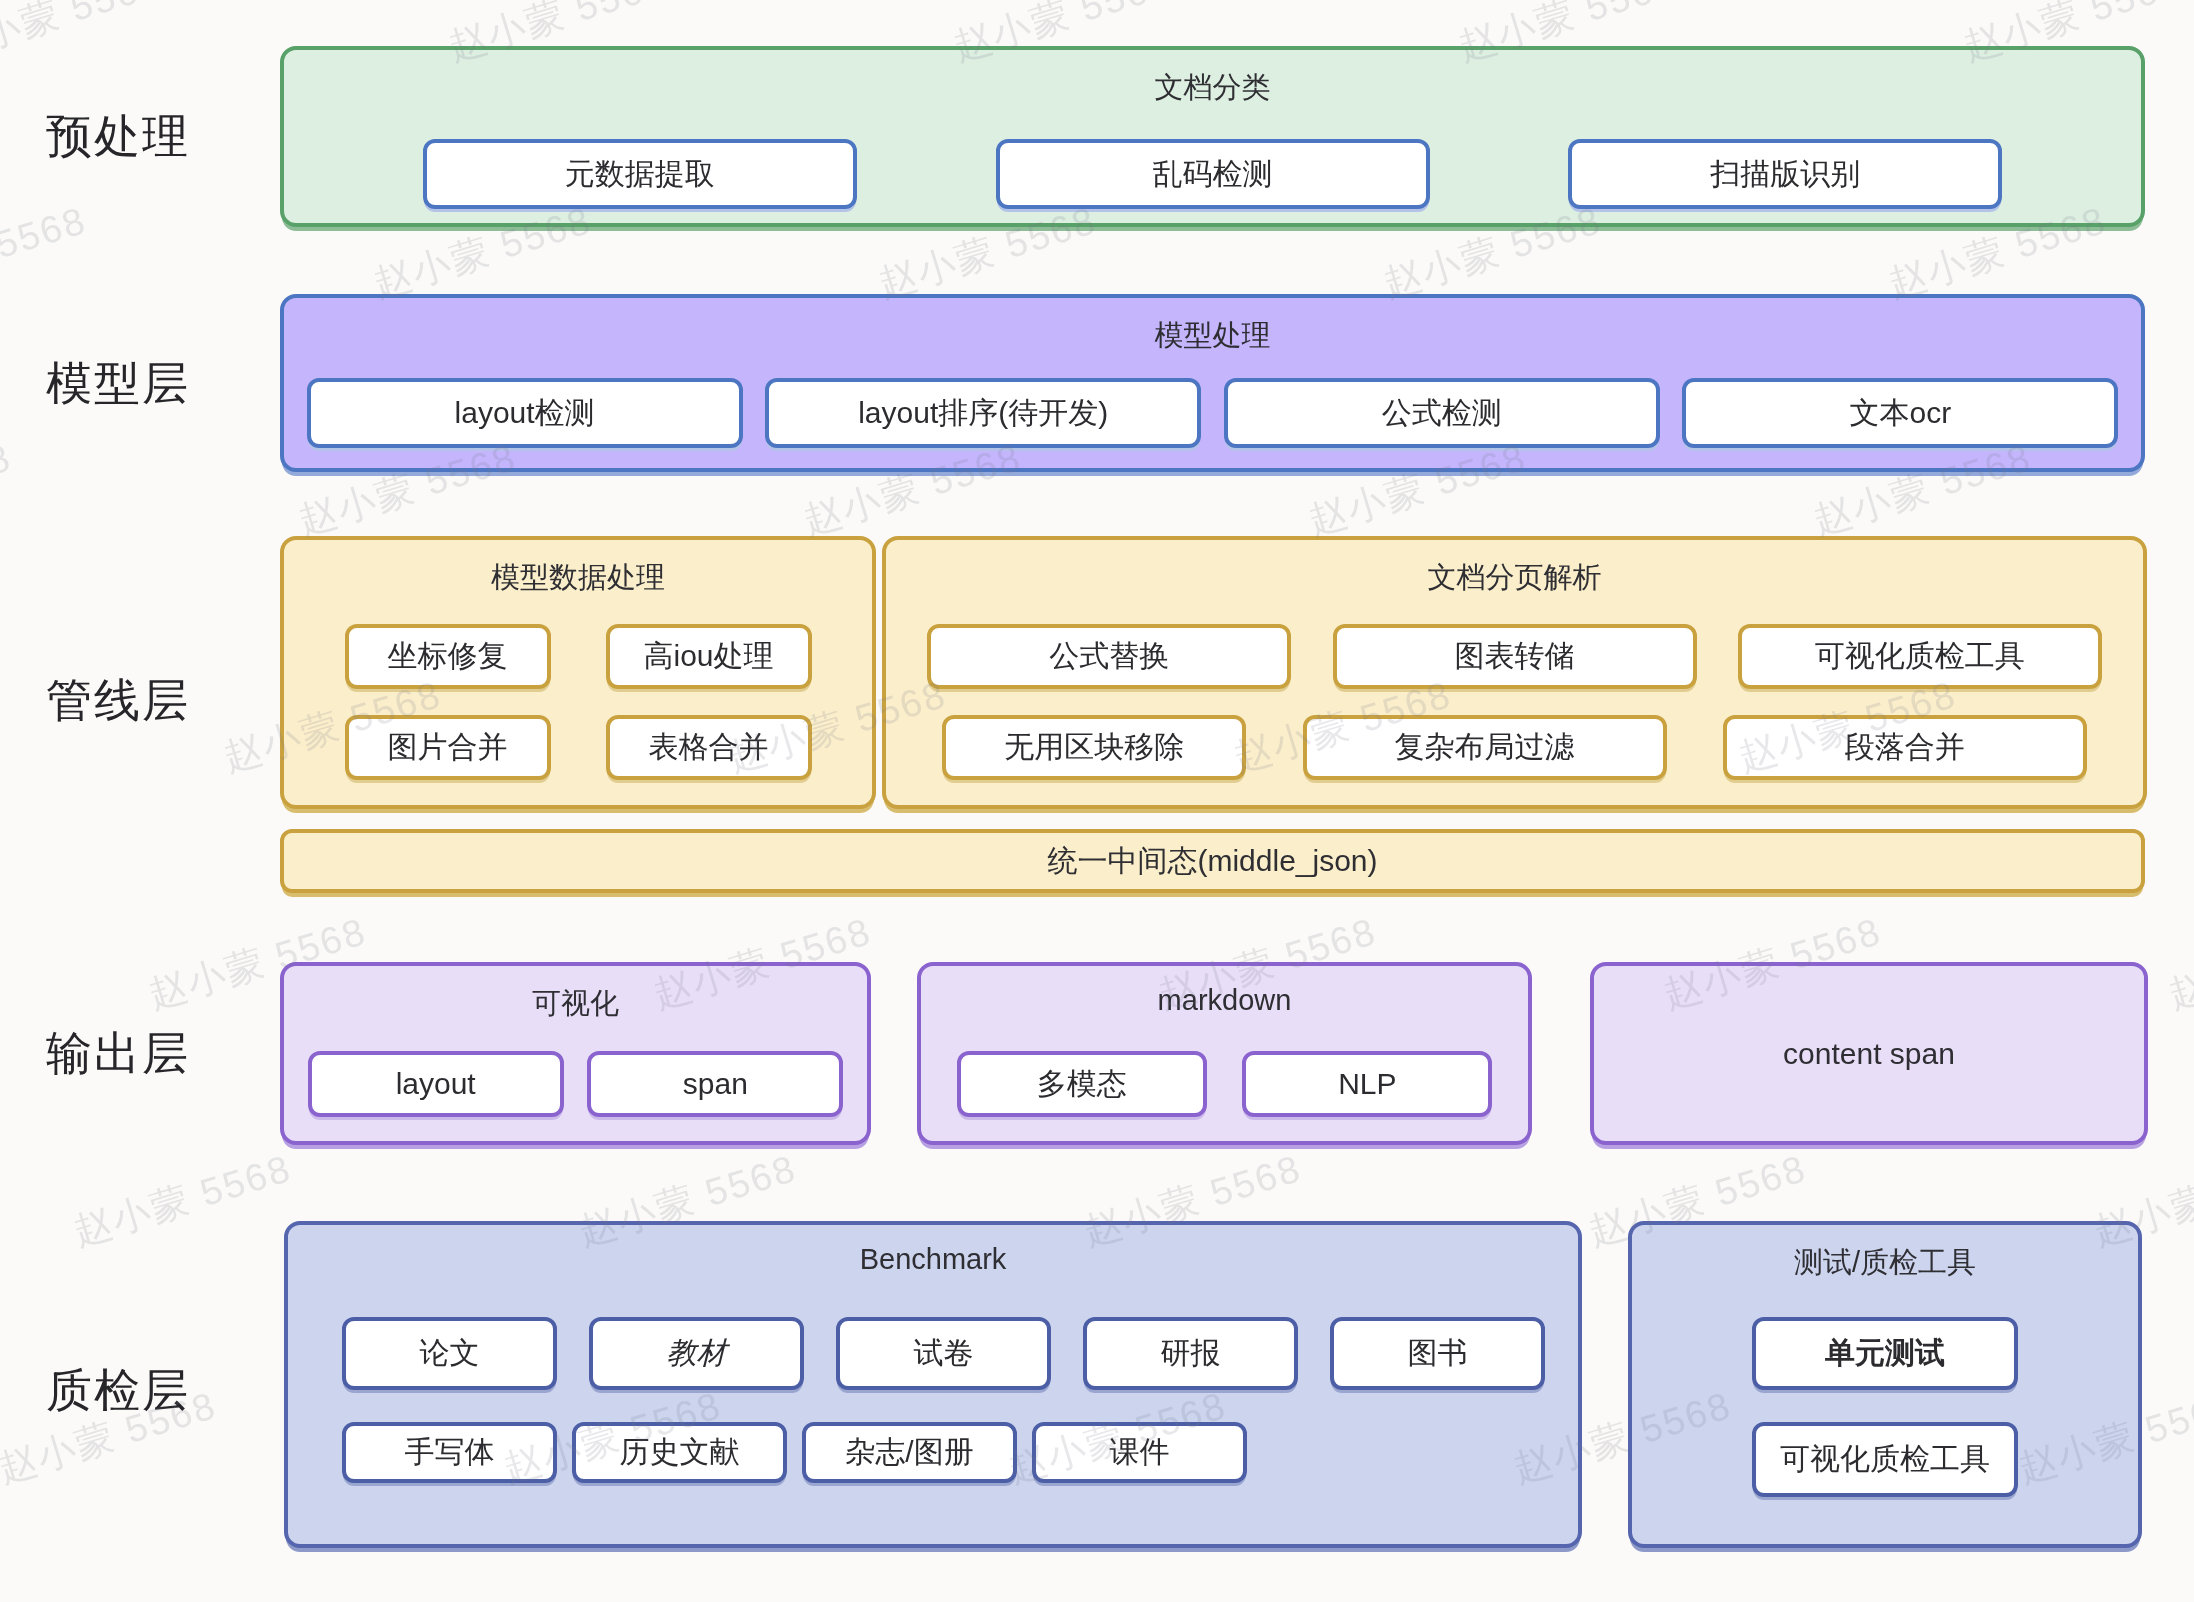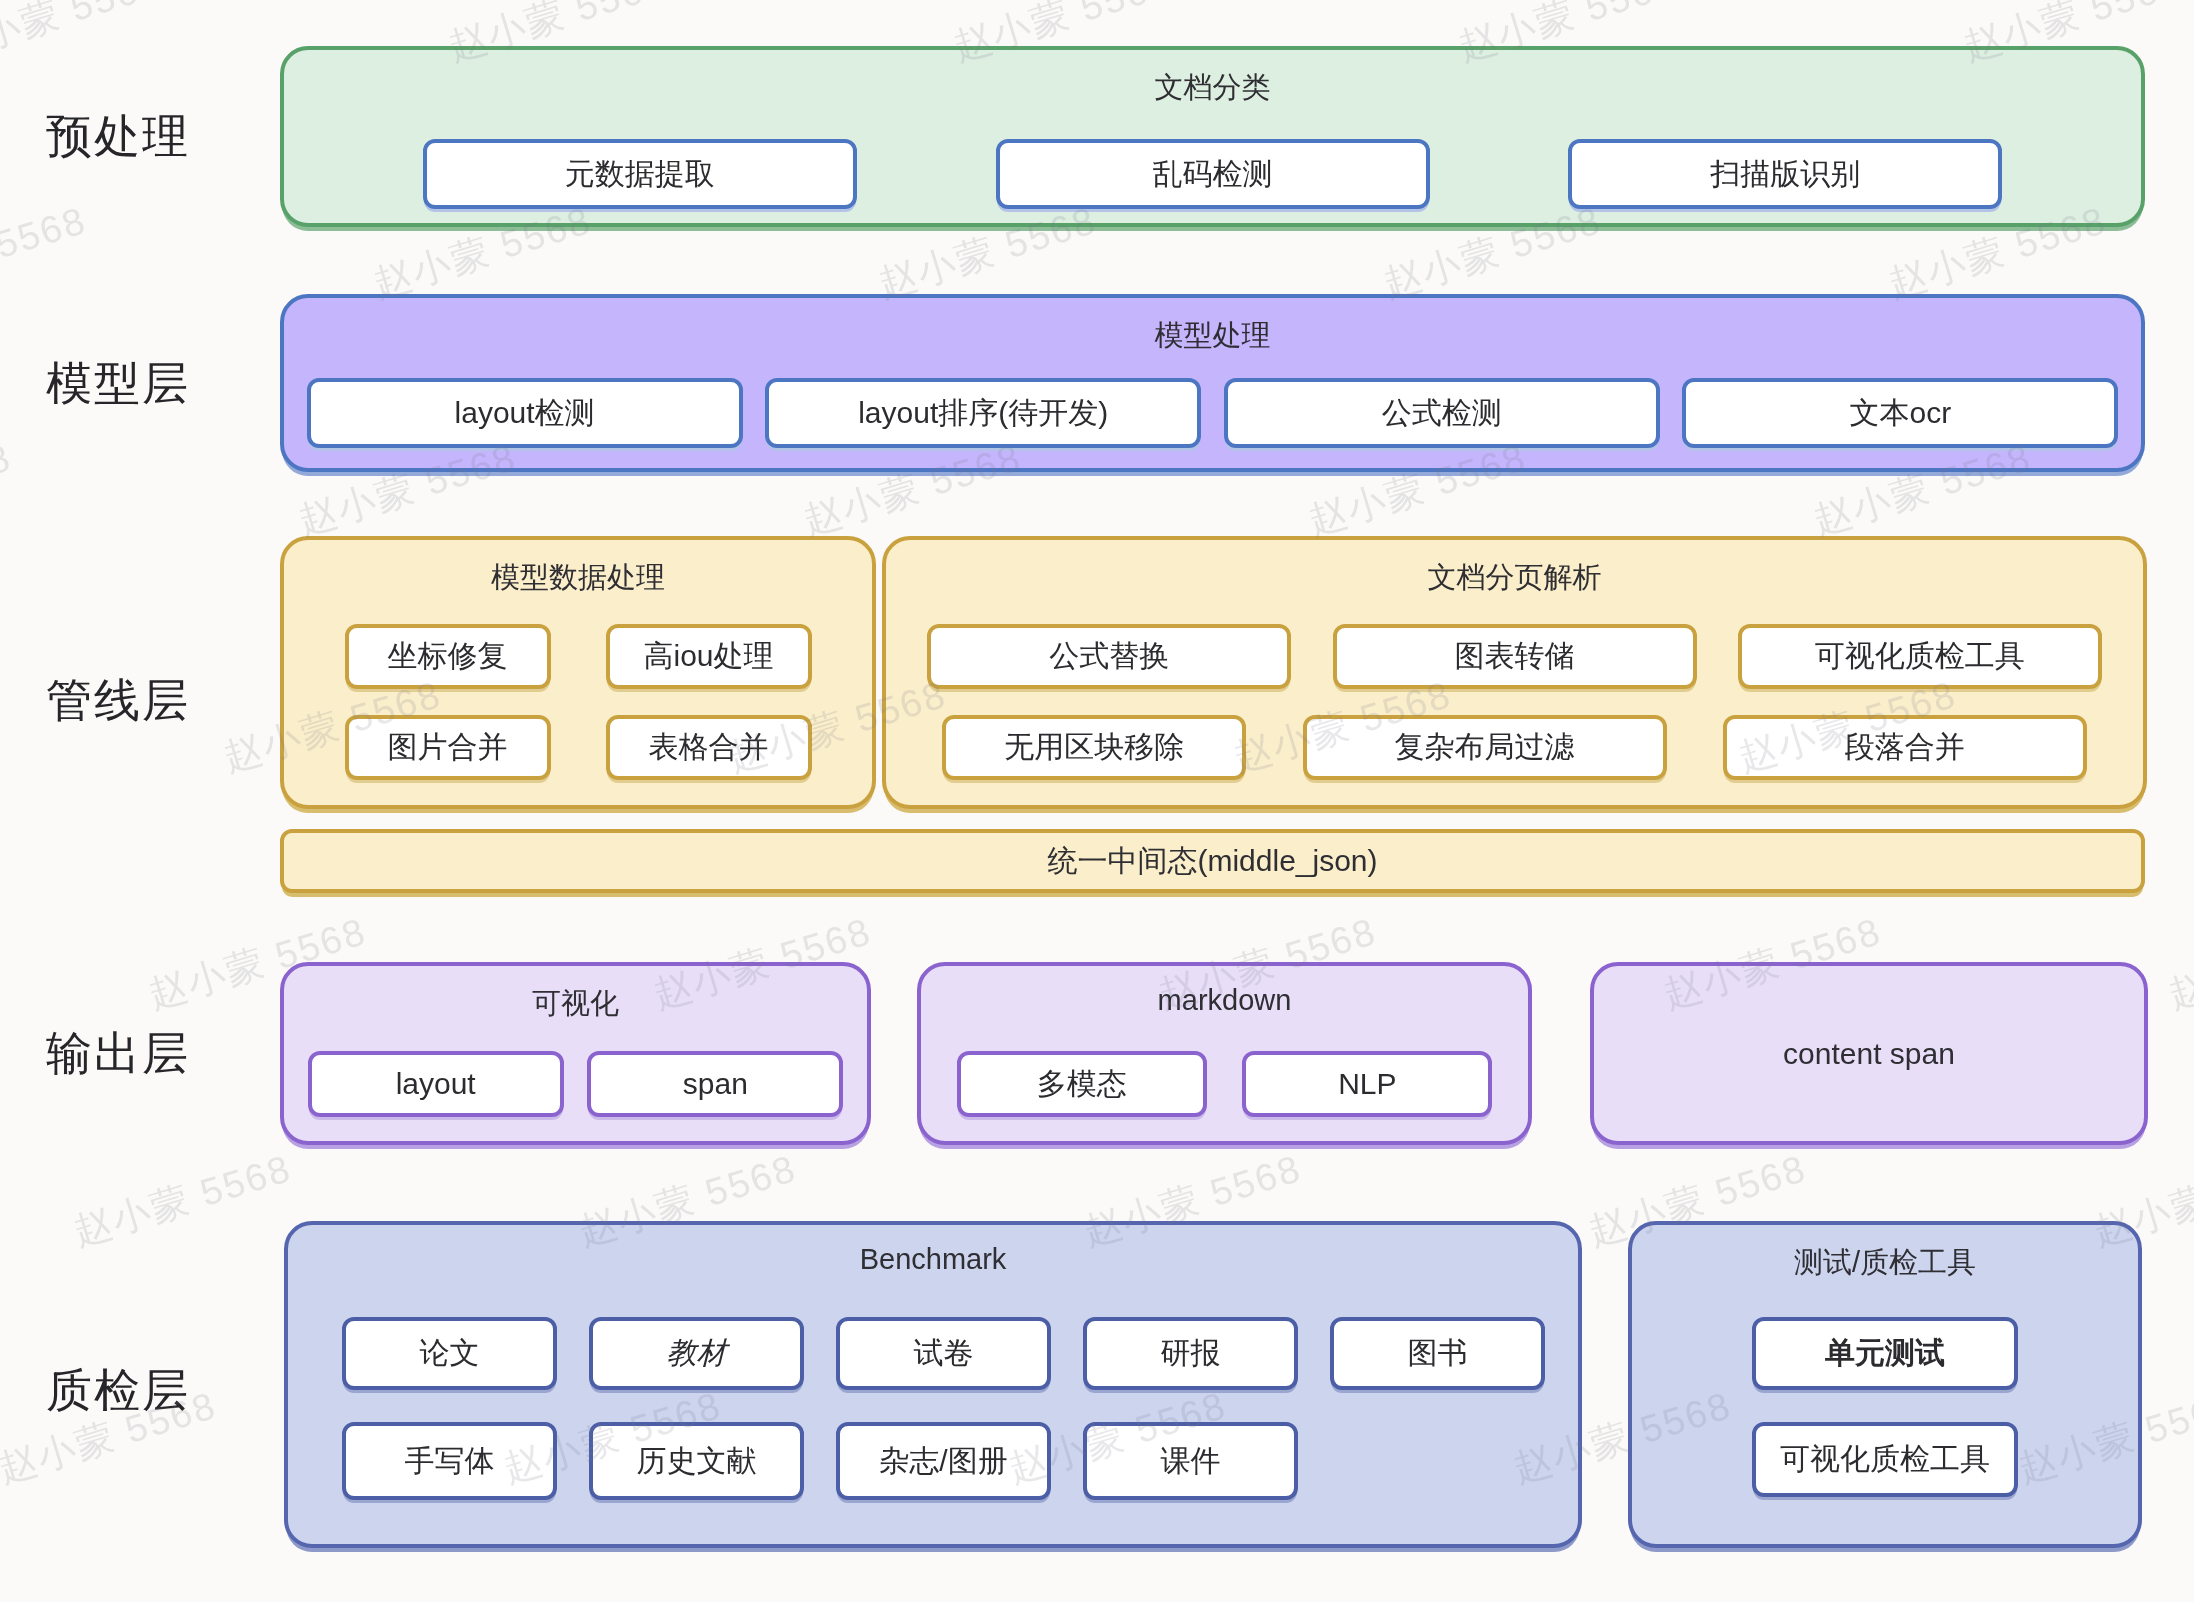--- a/index.html
+++ b/index.html
@@ -12,21 +12,21 @@
   .stage{position:absolute;inset:0;}
 
   
   .side-label{
     position:absolute;left:46px;font-size:46px;font-weight:500;
     color:#26262a;letter-spacing:2px;line-height:46px;transform:translateY(-50%);
     white-space:nowrap;
   }
 
   
-  .box{position:absolute;box-sizing:border-box;border-radius:28px;}
+  .box{position:absolute;box-sizing:border-box;border-radius:16px;}
   .box-title{
     position:absolute;left:0;right:0;top:18px;text-align:center;
     font-size:29px;font-weight:500;color:#2e2e33;white-space:nowrap;
   }
 
   .green {background:#ddefe1;border:4px solid #58a168;box-shadow:0 6px 0 -2px #8cbd97;}
   .blue  {background:#c4b5fd;border:4px solid #4d76c2;box-shadow:0 6px 0 -2px #93a9da;}
   .yellow{background:#fbeecb;border:4px solid #c9a23f;box-shadow:0 6px 0 -2px #d9bd6e;}
   .purple{background:#e8def8;border:4px solid #8a63cf;box-shadow:0 6px 0 -2px #b7a1e2;}
   .indigo{background:#ccd4ee;border:4px solid #5566ae;box-shadow:0 6px 0 -2px #8d99c9;}
@@ -142,21 +142,21 @@
 
   <div class="box indigo" style="left:284px;top:1221px;width:1298px;height:327px;">
     <div class="box-title">Benchmark</div>
     <div class="btn-row" style="left:54px;right:auto;top:92px;height:73px;gap:32px;justify-content:flex-start;">
       <div class="btn btn-indigo" style="width:215px;">论文</div>
       <div class="btn btn-indigo" style="width:215px;font-style:italic;">教材</div>
       <div class="btn btn-indigo" style="width:215px;">试卷</div>
       <div class="btn btn-indigo" style="width:215px;">研报</div>
       <div class="btn btn-indigo" style="width:215px;">图书</div>
     </div>
-    <div class="btn-row" style="left:54px;right:auto;top:197px;height:78px;gap:32px;justify-content:flex-start;">
+    <div class="btn-row" style="left:54px;right:auto;top:197px;height:61px;gap:15px;justify-content:flex-start;">
       <div class="btn btn-indigo" style="width:215px;">手写体</div>
       <div class="btn btn-indigo" style="width:215px;">历史文献</div>
       <div class="btn btn-indigo" style="width:215px;">杂志/图册</div>
       <div class="btn btn-indigo" style="width:215px;">课件</div>
     </div>
   </div>
 
   <div class="box indigo" style="left:1628px;top:1221px;width:514px;height:327px;">
     <div class="box-title">测试/质检工具</div>
     <div class="btn-row" style="top:92px;height:73px;">

